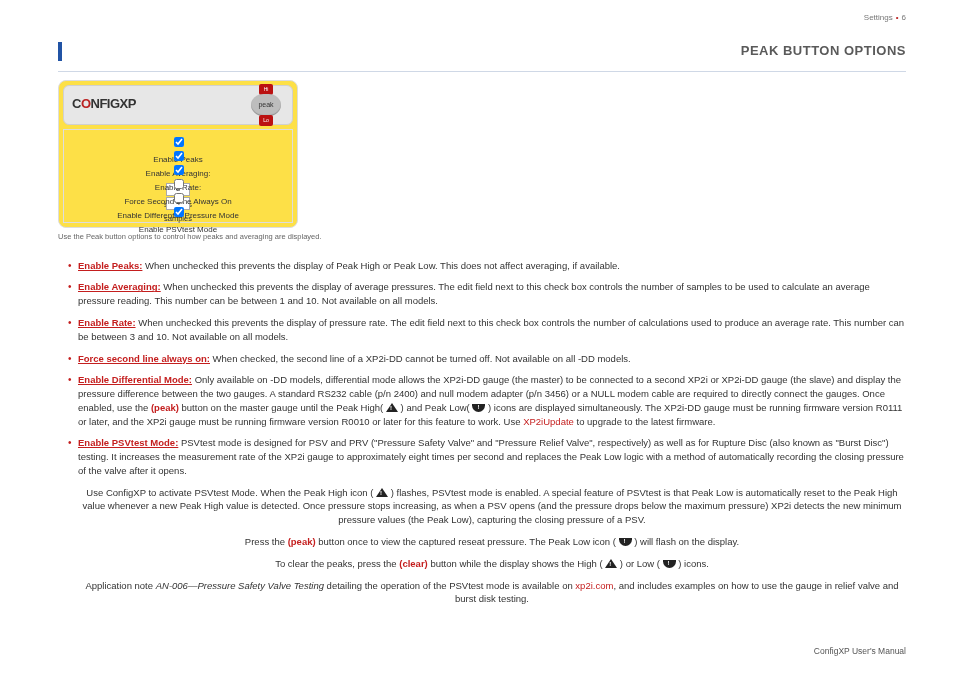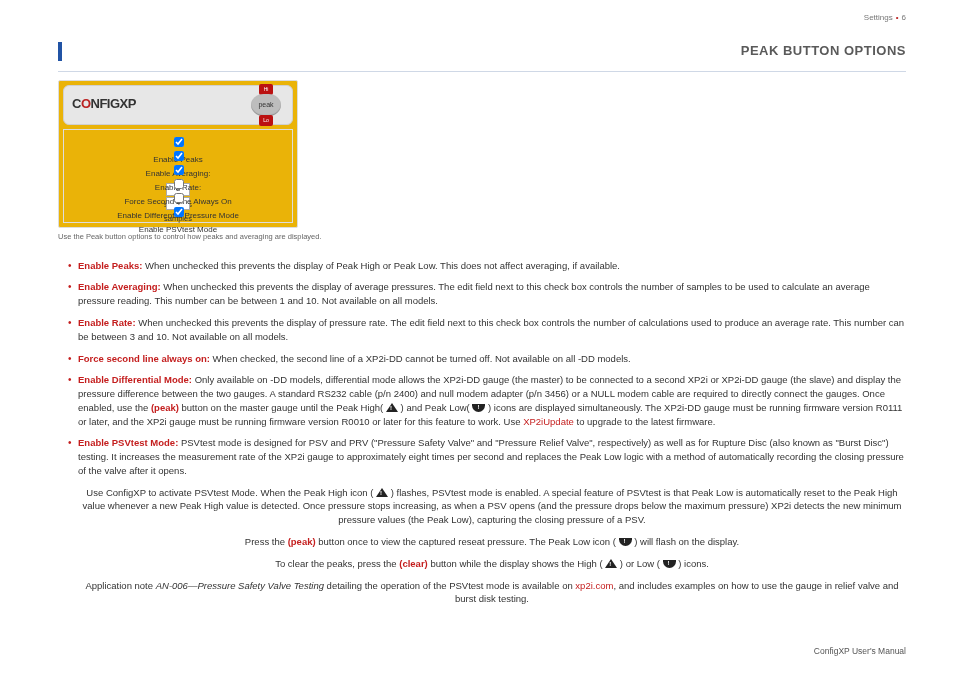--- a/index.html
+++ b/index.html
@@ -42,22 +42,22 @@
   }
   hr.rule {
     border: none;
     border-top: 1px solid #cfd8e6;
     margin: 2px 0 8px 0;
   }
   .panel {
     width: 230px;
     border: 1px solid #ddd;
     padding: 4px;
-    border-radius: 2px;
-    background: #eab308;
+    border-radius: 8px;
+    background: #fde047;
     margin-bottom: 2px;
   }
   .panel-top {
     background: #e7e7e7;
     border: 1px solid #d0d0d0;
     border-radius: 6px;
     height: 38px;
     display: flex;
     align-items: center;
     justify-content: space-between;
@@ -132,21 +132,21 @@
     margin-bottom: 8px;
     color: #333;
   }
   ul.body > li::before {
     content: "•";
     position: absolute;
     left: 0; top: 0;
     color: #c41e1e;
     font-size: 10px;
   }
-  .term { color: #c41e1e; font-weight: 700; }
+  .term { color: #c41e1e; font-weight: 700; text-decoration: underline; }
   .btn-red { color: #c41e1e; font-weight: 600; }
   .paren { color: #c41e1e; font-weight: 700; }
   .link { color: #c41e1e; }
   .ico {
     display:inline-block;
     width: 13px; height: 9px;
     vertical-align: -1px;
   }
   .ico-hi {
     width:0;height:0;

